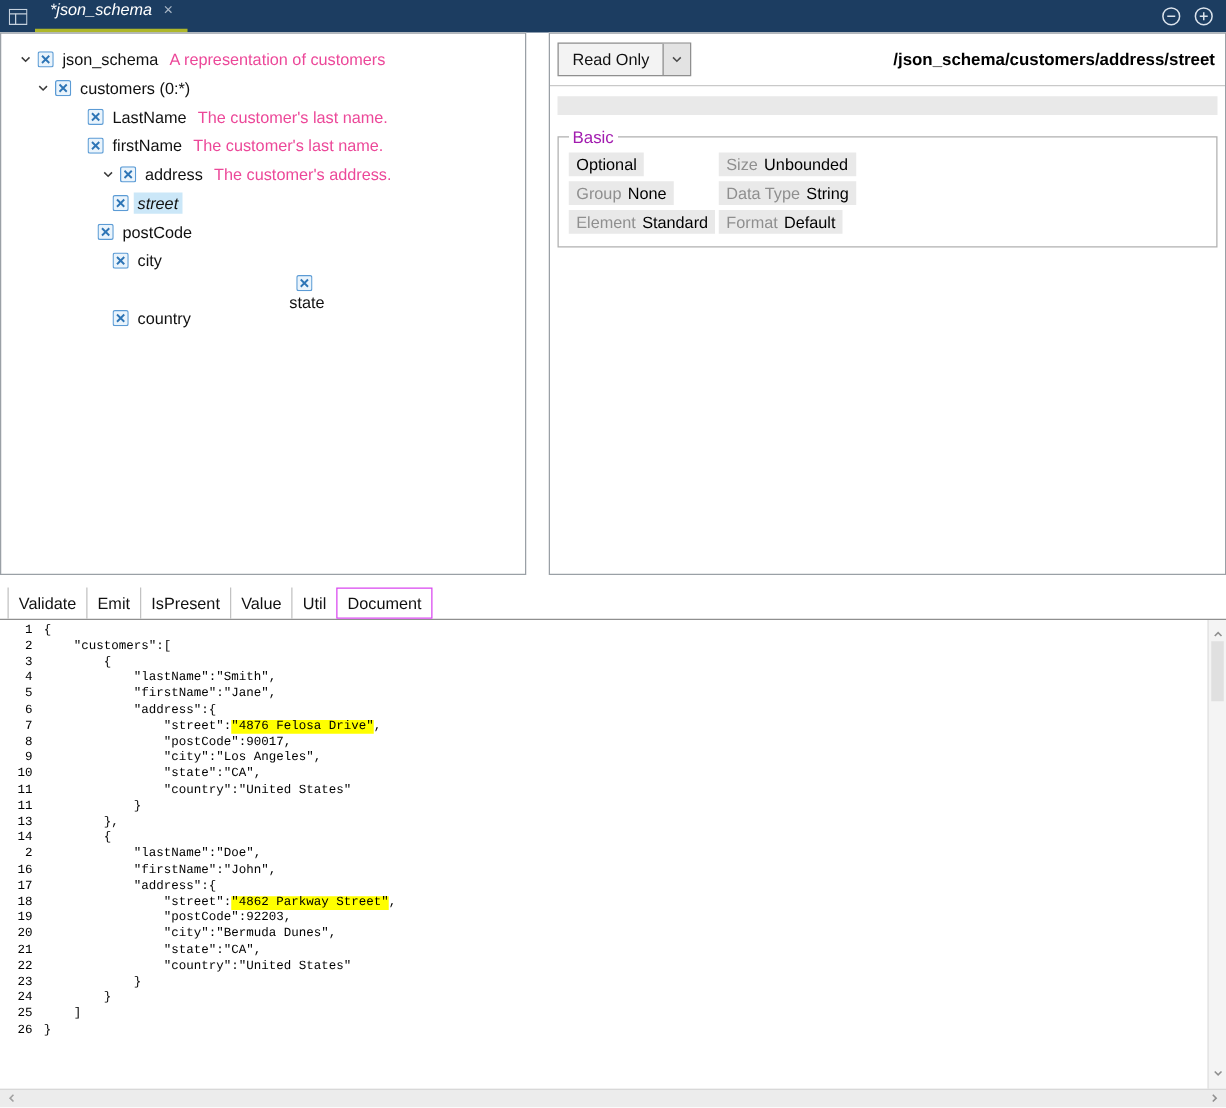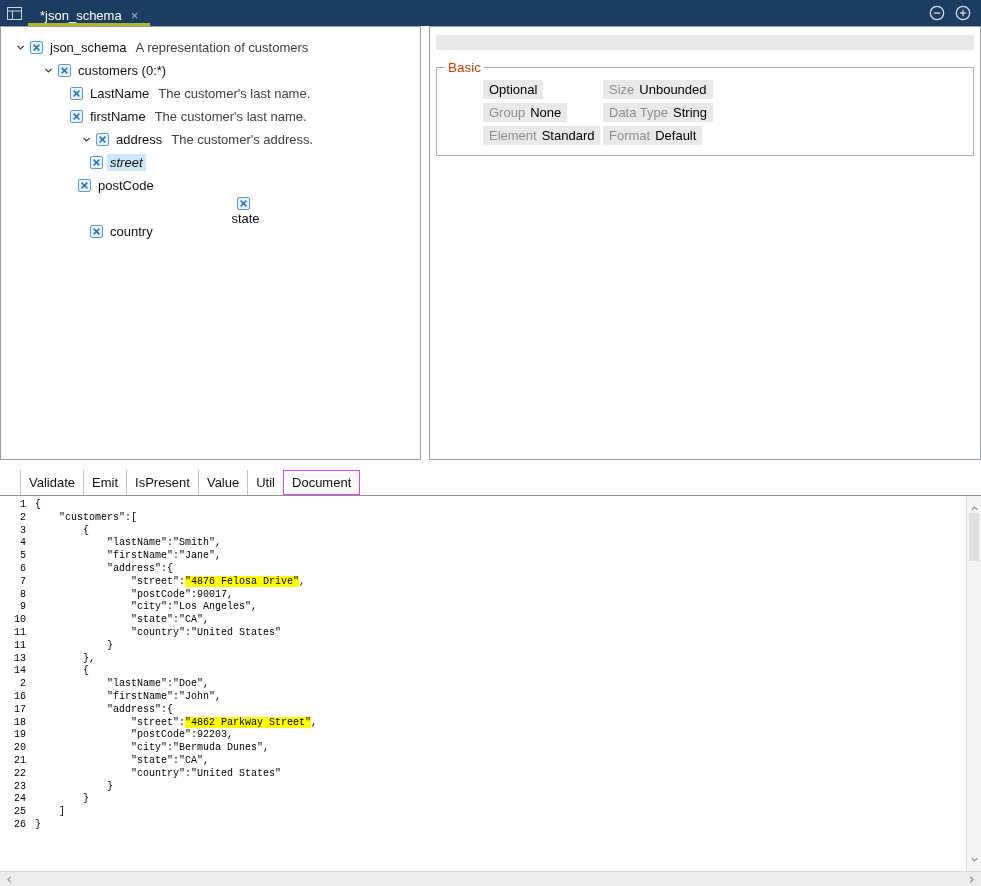--- a/index.html
+++ b/index.html
@@ -1,59 +1,59 @@
 <!DOCTYPE html>
 <html style="--titlebar-bg: #1c3d61; --accent: #aeb72a; --selection: #cbe7f8; --highlight: #ffff00; --chip-bg: #e9e9e9; --label-gray: #8f8f8f;"><head>
 <meta charset="utf-8">
 <style>
   * { margin:0; padding:0; box-sizing:border-box; }
   html,body { width:981px; height:886px; background:#fff; font-family:"Liberation Sans", sans-serif; overflow:hidden; }
 
   
   .titlebar { height:26px; background:var(--titlebar-bg,#1c3d61); display:flex; align-items:stretch; color:#fff; }
   .app-icon { width:28px; display:flex; align-items:center; justify-content:center; }
-  .tb-tab { display:flex; align-items:flex-end; gap:9px; padding:0 12px; font-size:13px;
-            border-bottom:3px solid var(--accent,#aeb72a); cursor:default; }
+  .tb-tab { display:flex; align-items:flex-start; gap:9px; padding:0 12px; font-size:13px;
+            border-bottom:3px solid var(--accent,#aeb72a); cursor:default;font-style:italic; }
   .tb-tab .close { color:#a9b7c6; font-size:13px; }
   .win-controls { margin-left:auto; display:flex; align-items:center; gap:10px; padding-right:10px; }
   .circle-btn { display:flex; align-items:center; }
 
   
-  .top-area { display:flex; gap:8px; height:434px; }
+  .top-area { display:flex; gap:18px; height:434px; }
   .tree-panel { width:421px; border:1px solid #9aa0a6; padding-top:9px; overflow:hidden; background:#fff; }
   .inspector-panel { flex:1; border:1px solid #9aa0a6; background:#fff; display:flex; flex-direction:column; }
 
   .tree-row { display:flex; align-items:center; height:23px; font-size:13px; white-space:nowrap; }
   .chev { width:19px; display:flex; justify-content:center; align-items:center; }
   .node-icon { width:17px; display:flex; align-items:center; }
   .node-label { padding:1px 3px; color:#111; }
   .node-label.selected { background:var(--selection,#cbe7f8);font-style:italic; }
-  .node-desc { margin-left:6px; color:#404040; }
+  .node-desc { margin-left:6px; color:#ec4899; }
 
   .inspector-header { display:flex; align-items:center; justify-content:space-between;
                       padding:7px 6px; border-bottom:1px solid #c9c9c9; }
   .combo { display:flex; align-items:stretch; border:1px solid #8f8f8f; background:#f3f3f3; height:27px; }
   .combo-text { padding:0 11px; display:flex; align-items:center; font-size:13px; color:#111; }
   .combo-btn { width:22px; border-left:1px solid #8f8f8f; background:#e3e3e3;
                display:flex; align-items:center; justify-content:center; }
   .path { font-weight:bold; font-size:13.5px; color:#000; padding-right:2px; }
 
   .gray-bar { height:15px; background:var(--chip-bg,#e9e9e9); margin:8px 6px 0; }
 
   fieldset.basic { margin:10px 6px 0; border:1px solid #b0b0b0; padding:3px 8px 10px; }
-  fieldset.basic legend { font-size:13.5px; color:#c2410c; padding:0 3px; }
-  .fields-grid { display:grid; grid-template-columns:120px max-content; row-gap:4px; margin-top:2px;margin-left:38px; }
+  fieldset.basic legend { font-size:13.5px; color:#a21caf; padding:0 3px; }
+  .fields-grid { display:grid; grid-template-columns:120px max-content; row-gap:4px; margin-top:2px; }
   .chip { background:var(--chip-bg,#e9e9e9); padding:2px 6px; font-size:13px;
           width:fit-content; display:flex; gap:5px; white-space:nowrap; }
   .chip .fl { color:var(--label-gray,#8f8f8f); }
   .chip .fv { color:#000; }
 
   
   .gap { height:10px; }
-  .tabs { display:flex; align-items:stretch; padding-left:20px; height:26px;
+  .tabs { display:flex; align-items:stretch; padding-left:6px; height:26px;
           border-bottom:1px solid #8f8f8f; font-size:13px; }
   .tab2 { display:flex; align-items:center; padding:0 8px; border-left:1px solid #c2c2c2; color:#111; cursor:default; }
   .tab2:last-child { border-right:1px solid #c2c2c2; }
   .tab2.active { border:1px solid #d946ef; background:#fff; }
 
   .editor { position:relative; height:390px; background:#fff; }
   .code-area { position:absolute; top:0; left:0; right:15px; bottom:15px; overflow:hidden; padding-top:3px; }
   .code-line { white-space:pre; font-family:"Liberation Mono", monospace; font-size:10px; line-height:12.8px; color:#000; }
   .ln { display:inline-block; width:26px; text-align:right; margin-right:9px; }
   .hl { background:var(--highlight,#ffff00); }
@@ -108,21 +108,21 @@
         </span>
         <span class="node-icon">
           <svg width="13" height="13" viewBox="0 0 13 13">
             <rect x="0.5" y="0.5" width="12" height="12" rx="1.5" fill="#eaf4fc" stroke="#5b9bd5"></rect>
             <path d="M3.6 3.6 L9.4 9.4 M9.4 3.6 L3.6 9.4" stroke="#2e75b6" stroke-width="1.5"></path>
           </svg>
         </span>
         <span class="node-label">json_schema</span>
         <span class="node-desc">A representation of customers</span>
       </div>
-      <div class="tree-row" style="padding-left: 38px; text-align: right;">
+      <div class="tree-row" style="padding-left: 24px; text-align: right;">
         <span class="chev">
           <svg width="11" height="11" viewBox="0 0 11 11">
             <path d="M2.4 3.9 L5.5 7 L8.6 3.9" fill="none" stroke="#3a3a3a" stroke-width="1.2"></path>
           </svg>
         </span>
         <span class="node-icon">
           <svg width="13" height="13" viewBox="0 0 13 13">
             <rect x="0.5" y="0.5" width="12" height="12" rx="1.5" fill="#eaf4fc" stroke="#5b9bd5"></rect>
             <path d="M3.6 3.6 L9.4 9.4 M9.4 3.6 L3.6 9.4" stroke="#2e75b6" stroke-width="1.5"></path>
           </svg>
@@ -179,20 +179,30 @@
       <div class="tree-row" style="padding-left: 58px; text-align: center;">
         <span class="chev"></span>
         <span class="node-icon">
           <svg width="13" height="13" viewBox="0 0 13 13">
             <rect x="0.5" y="0.5" width="12" height="12" rx="1.5" fill="#eaf4fc" stroke="#5b9bd5"></rect>
             <path d="M3.6 3.6 L9.4 9.4 M9.4 3.6 L3.6 9.4" stroke="#2e75b6" stroke-width="1.5"></path>
           </svg>
         </span>
         <span class="node-label">postCode</span>
       </div>
+      <div class="tree-row" style="padding-left: 70px;">
+        <span class="chev"></span>
+        <span class="node-icon">
+          <svg width="13" height="13" viewBox="0 0 13 13">
+            <rect x="0.5" y="0.5" width="12" height="12" rx="1.5" fill="#eaf4fc" stroke="#5b9bd5"></rect>
+            <path d="M3.6 3.6 L9.4 9.4 M9.4 3.6 L3.6 9.4" stroke="#2e75b6" stroke-width="1.5"></path>
+          </svg>
+        </span>
+        <span class="node-label">city</span>
+      </div>
       <div class="tree-row" style="padding-left: 70px; flex-direction: column;">
         <span class="chev"></span>
         <span class="node-icon">
           <svg width="13" height="13" viewBox="0 0 13 13">
             <rect x="0.5" y="0.5" width="12" height="12" rx="1.5" fill="#eaf4fc" stroke="#5b9bd5"></rect>
             <path d="M3.6 3.6 L9.4 9.4 M9.4 3.6 L3.6 9.4" stroke="#2e75b6" stroke-width="1.5"></path>
           </svg>
         </span>
         <span class="node-label">state</span>
       </div>
@@ -202,20 +212,31 @@
           <svg width="13" height="13" viewBox="0 0 13 13">
             <rect x="0.5" y="0.5" width="12" height="12" rx="1.5" fill="#eaf4fc" stroke="#5b9bd5"></rect>
             <path d="M3.6 3.6 L9.4 9.4 M9.4 3.6 L3.6 9.4" stroke="#2e75b6" stroke-width="1.5"></path>
           </svg>
         </span>
         <span class="node-label">country</span>
       </div>
     </div>
 
   <div class="inspector-panel">
+    <div class="inspector-header">
+      <div class="combo">
+        <span class="combo-text">Read Only</span>
+        <span class="combo-btn">
+          <svg width="11" height="11" viewBox="0 0 11 11">
+              <path d="M2.4 3.9 L5.5 7 L8.6 3.9" fill="none" stroke="#4a4a4a" stroke-width="1.2"></path>
+            </svg>
+        </span>
+      </div>
+      <div class="path">/json_schema/customers/address/street</div>
+    </div>
     <div class="gray-bar"></div>
     <fieldset class="basic">
       <legend>Basic</legend>
       <div class="fields-grid" id="fields">
           <div class="chip">
             <span class="fv">Optional</span>
           </div>
           <div class="chip">
             <span class="fl">Size</span>
             <span class="fv">Unbounded</span>

